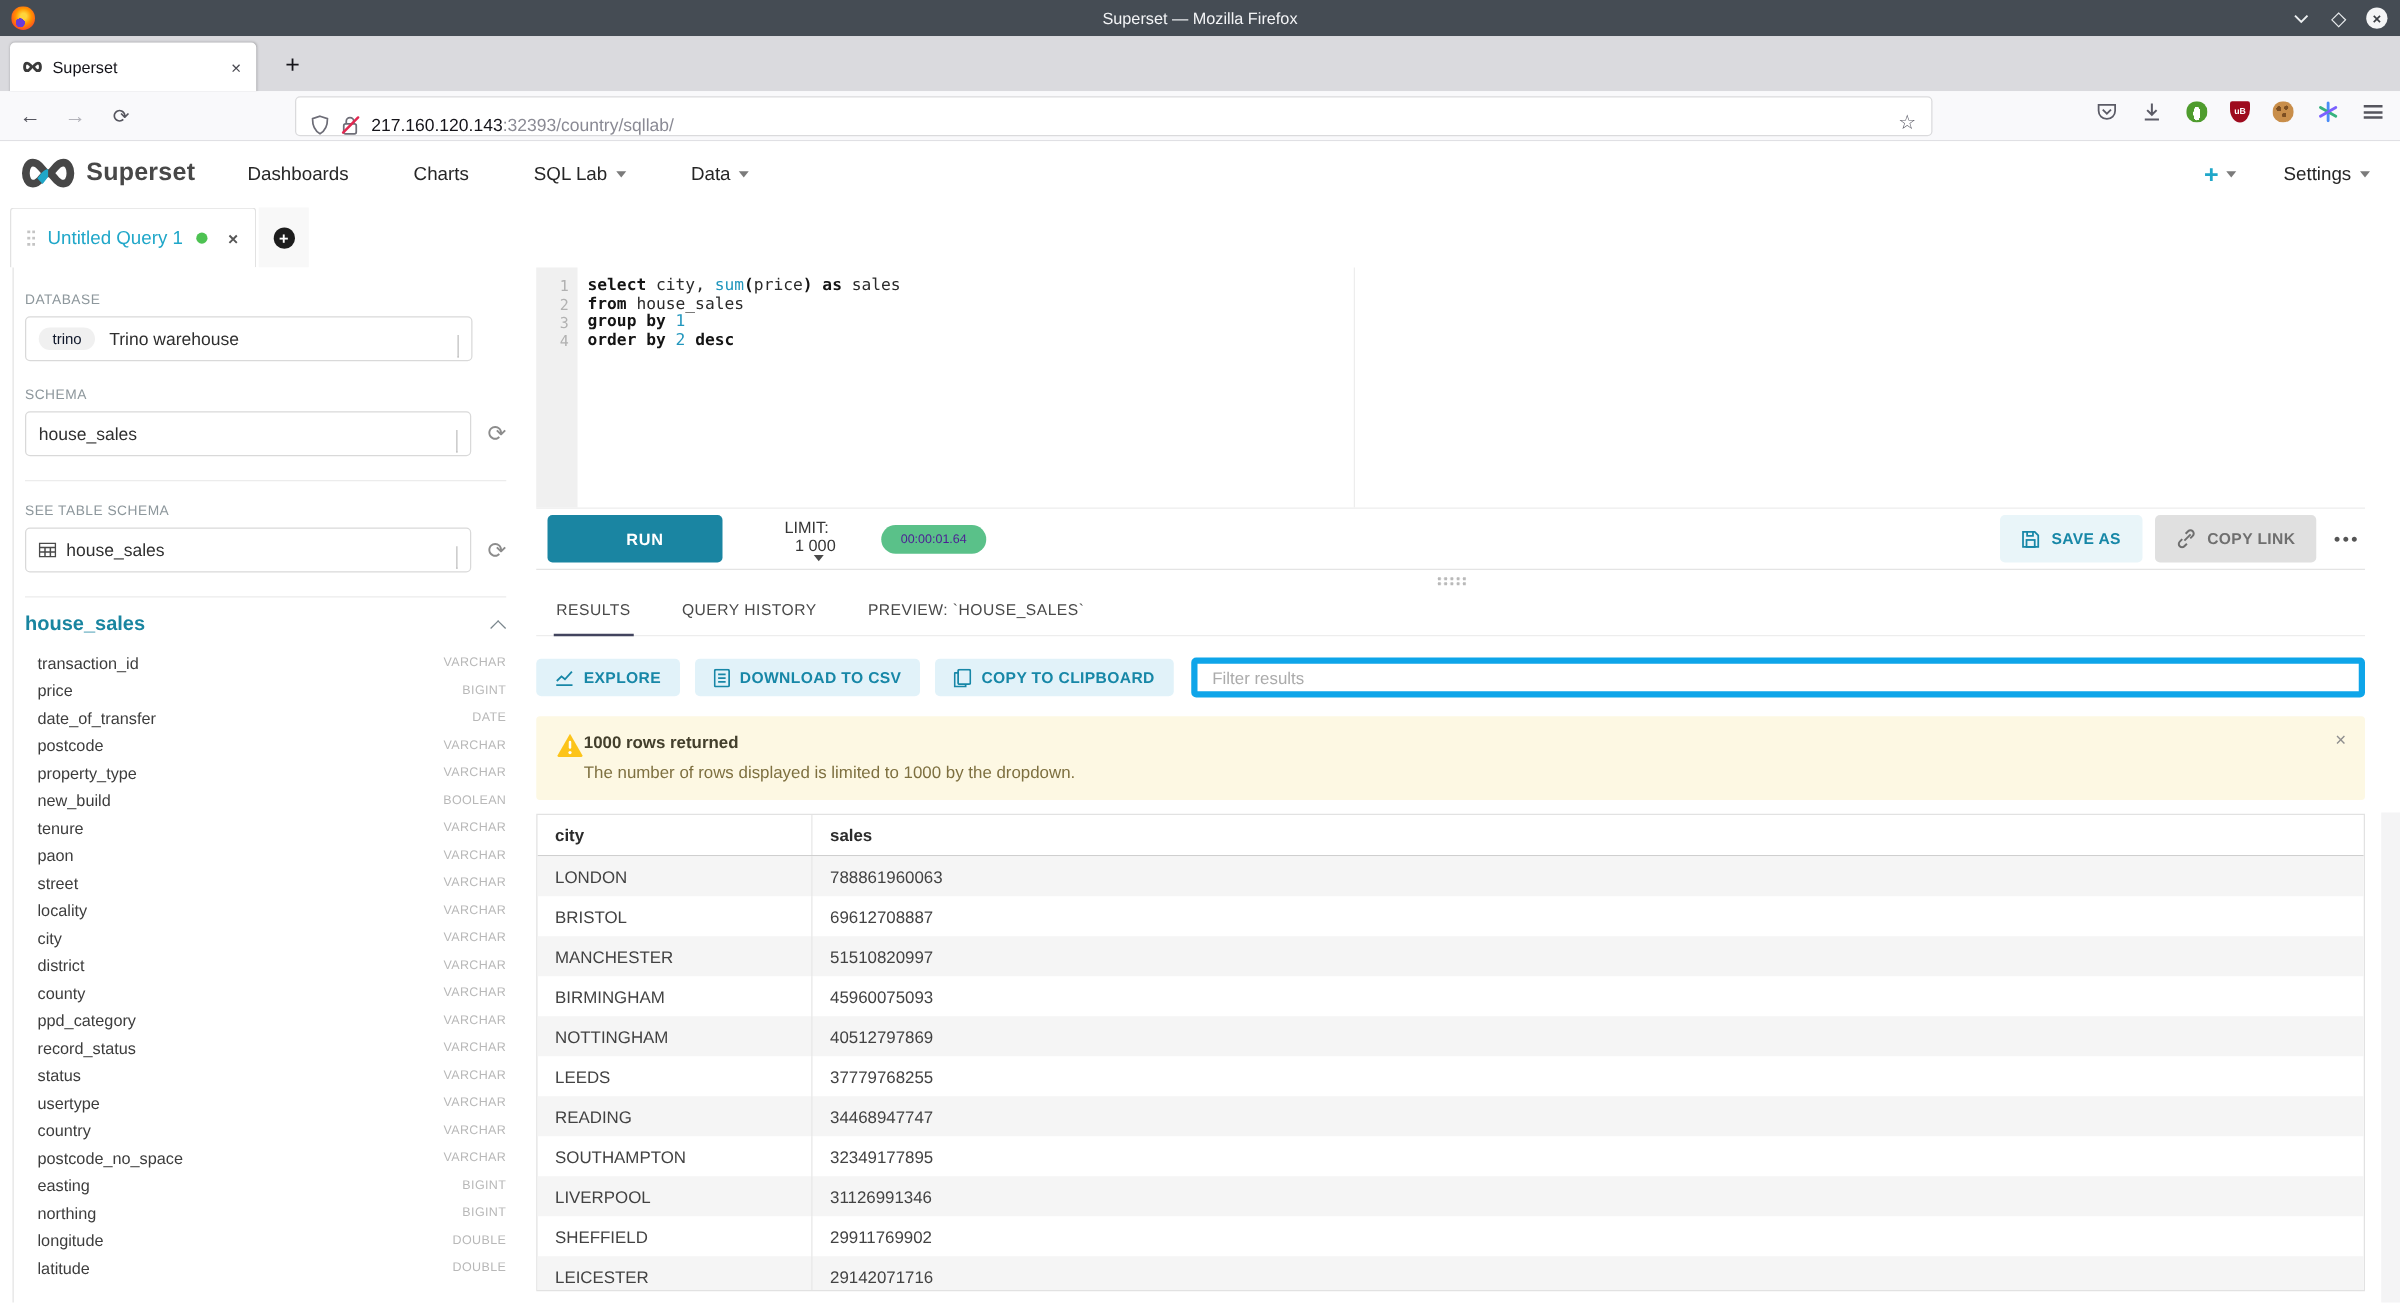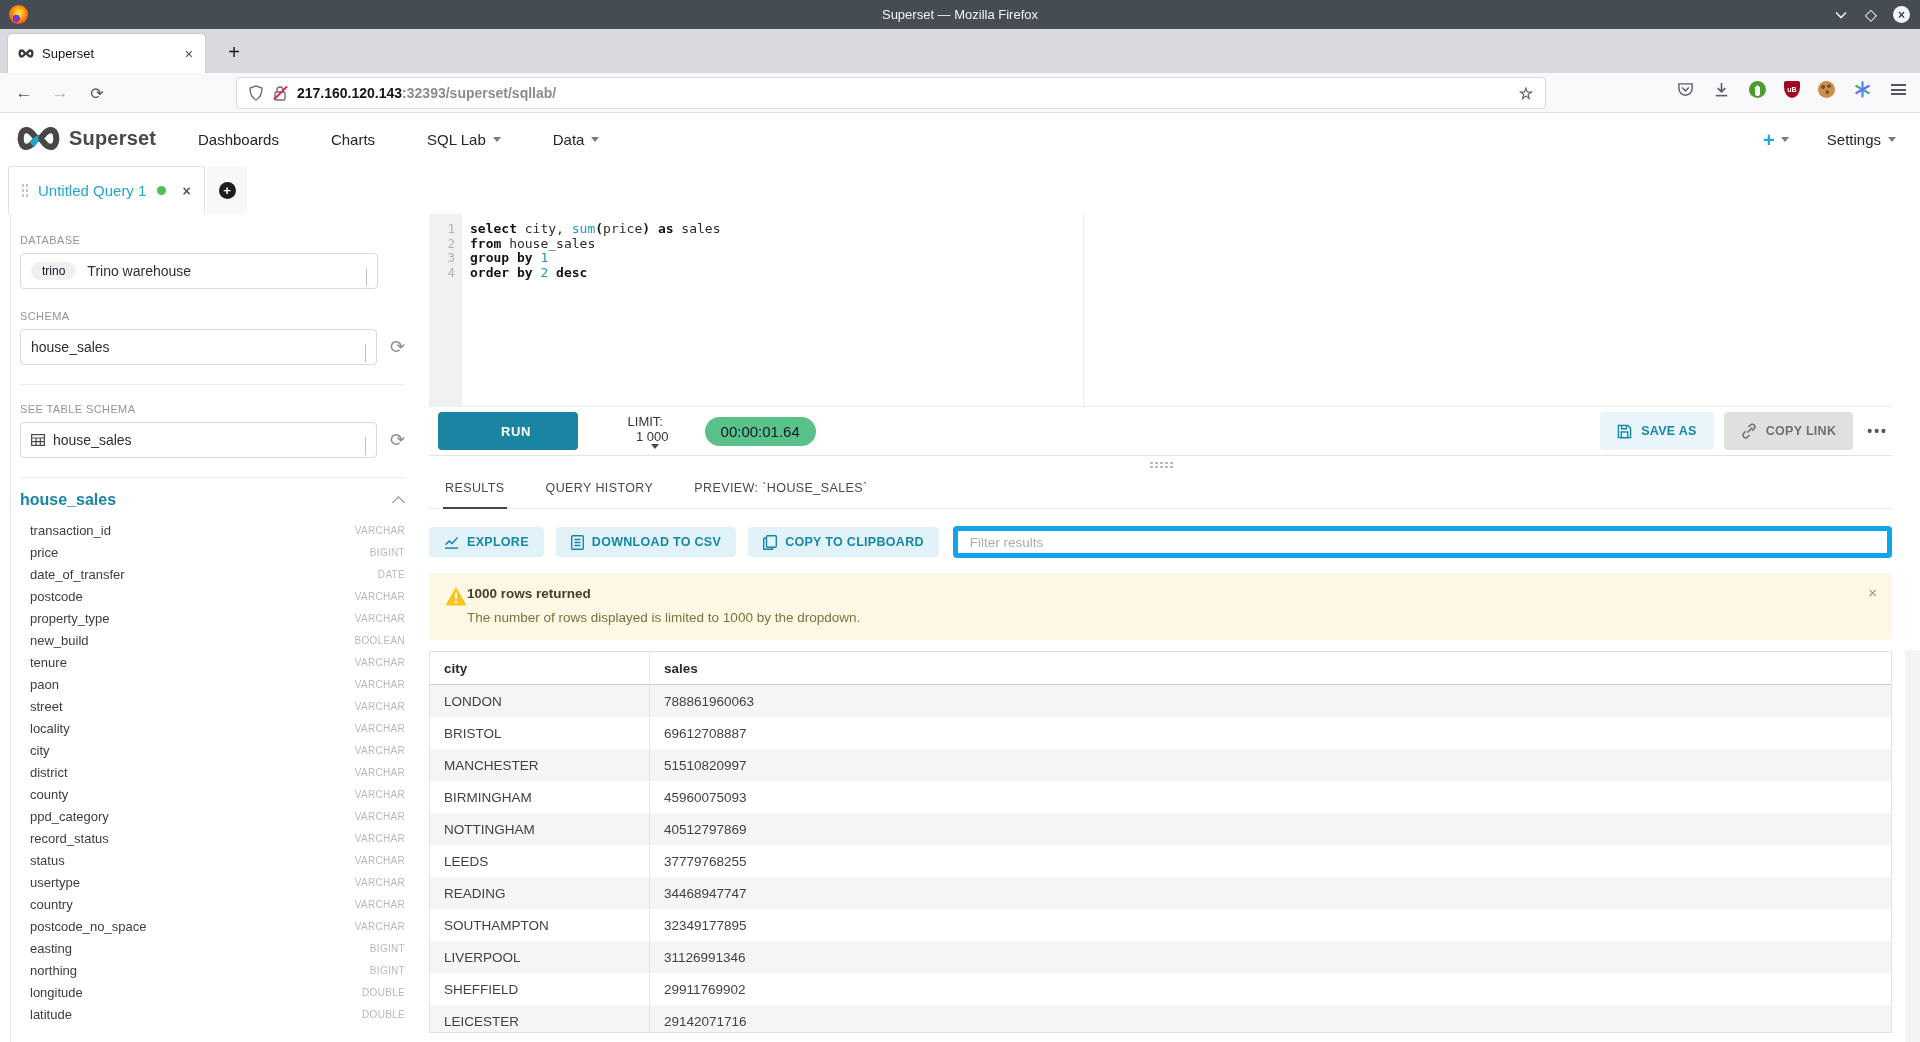--- a/index.html
+++ b/index.html
@@ -26,21 +26,21 @@
   .ff-tab-close { color:#4a4a52; font-size:14px; line-height:1; padding:2px; }
   .ff-newtab { position:absolute; left:219px; top:8px; width:30px; height:30px; border-radius:4px;
     display:flex; align-items:center; justify-content:center; font-size:20px; color:#15141a; }
 
   
   .urltoolbar { position:absolute; top:73px; left:0; width:1920px; height:40px; background:#f9f9fb;
     border-bottom:1px solid #e0e0e4; }
   .nav-btn { position:absolute; top:7px; width:26px; height:26px; display:flex; align-items:center;
     justify-content:center; font-size:17px; color:#55555e; border-radius:3px; }
   .urlbar { position:absolute; left:237px; top:5px; width:1308px; height:30px; background:#fff;
-    border-radius:3px; box-shadow:0 0 0 1px rgba(0,0,0,.12); display:flex; align-items:center; padding:0 12px;font-weight:bold; }
+    border-radius:3px; box-shadow:0 0 0 1px rgba(0,0,0,.12); display:flex; align-items:flex-end; padding:0 12px; }
   .url-host { font-size:14px; color:#15141a; }
   .url-rest { font-size:14px; color:#8a8a94; }
   .url-star { margin-left:auto; font-size:16px; color:#5b5b66; }
   .lockwrap { position:relative; margin:0 10px 0 10px; width:14px; height:16px; }
   .lock-slash { position:absolute; left:-2px; top:7px; width:19px; height:2px; background:#e22850;
     transform:rotate(-45deg); border-radius:1px; }
   .tb-icons { position:absolute; right:12px; top:7px; display:flex; align-items:center; gap:17px; }
   .ticon { width:19px; height:19px; display:flex; align-items:center; justify-content:center; }
   .badger { width:17px; height:17px; border-radius:50%; background:
     radial-gradient(ellipse 28% 55% at 50% 58%, #fff 0 58%, rgba(0,0,0,0) 60%), #4f9c2e; }
@@ -122,21 +122,21 @@
   .tok-fn { color:#2196bd; }
   .tok-num { color:#2196bd; }
   .tok-pl { color:#2b2b2b; }
 
   .sql-toolbar { height:49px; display:flex; align-items:center; border-bottom:1px solid #e4e4e4; }
   .run-btn { width:140px; height:38px; background:#1a85a2; color:#fff; font-size:13px; font-weight:bold;
     letter-spacing:.6px; border:none; border-radius:4px; margin-left:9px;padding-left:16px; }
   .limit-wrap { display:flex; align-items:center; margin-left:44px; font-size:13px; color:#363636; white-space:nowrap;flex-direction:column; }
   .limit-val { margin-left:14px; }
   .limit-caret { margin-left:20px; border-top-color:#4a4a4a; }
-  .timer { margin-left:36px; background:#5ac189; color:#0f172a; font-size:15px; border-radius:16px;
+  .timer { margin-left:36px; background:#5ac189; color:#4c1d95; font-size:10px; border-radius:16px;
     padding:6px 16px; }
   .tb-spacer { flex:1; }
   .soft-btn { height:38px; display:flex; align-items:center; gap:9px; padding:0 17px; border:none;
     border-radius:4px; font-size:12.5px; font-weight:bold; letter-spacing:.3px; }
   .saveas { background:#e9f5f9; color:#1787a7; }
   .copylink { background:#e0e0e0; color:#6f6f6f; margin-left:10px; }
   .more-btn { margin:0 4px 0 14px; color:#555; font-weight:bold; letter-spacing:2px; font-size:14px; }
 
   .drag-row { height:17px; position:relative; }
   .dots-h { position:absolute; left:50%; top:5px; transform:translateX(-50%); width:24px; height:8px;
@@ -216,21 +216,21 @@
         </svg>
     </span>
     <span class="lockwrap">
       <svg width="14" height="16" viewBox="0 0 14 16">
           <rect x="2" y="7" width="10" height="8" rx="1.5" fill="none" stroke="#6d6d77" stroke-width="1.4"></rect>
           <path d="M4 7 V5 a3 3 0 0 1 6 0 v2" fill="none" stroke="#6d6d77" stroke-width="1.4"></path>
         </svg>
       <span class="lock-slash"></span>
     </span>
     <span class="url-host">217.160.120.143</span>
-      <span class="url-rest">:32393/superset/sqllab/</span>
+      <span class="url-rest">:32393/country/sqllab/</span>
     <span class="url-star">☆</span>
   </div>
 
   <div class="tb-icons">
     <span class="ticon">
       <svg width="17" height="17" viewBox="0 0 18 18">
           <path d="M2 3 h14 v5 a7 7 0 0 1 -14 0 Z" fill="none" stroke="#5b5b66" stroke-width="1.5"></path>
           <path d="M5.5 7 L9 10.5 L12.5 7" fill="none" stroke="#5b5b66" stroke-width="1.5"></path>
         </svg>
     </span>

